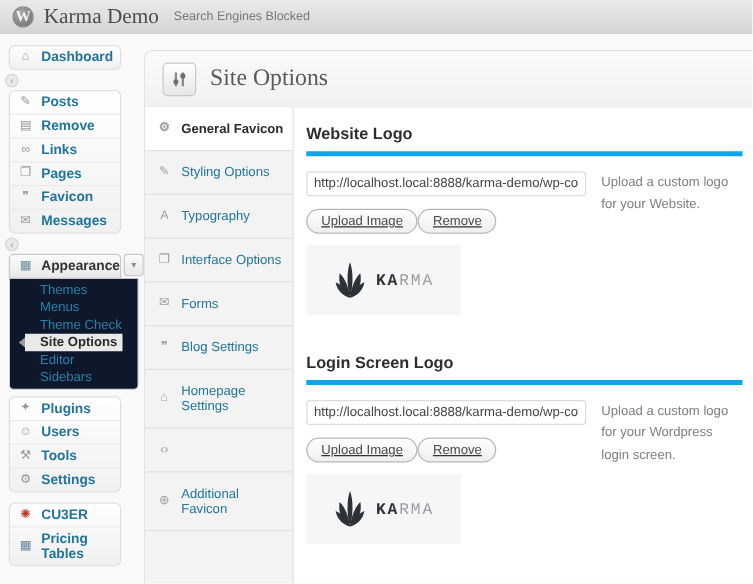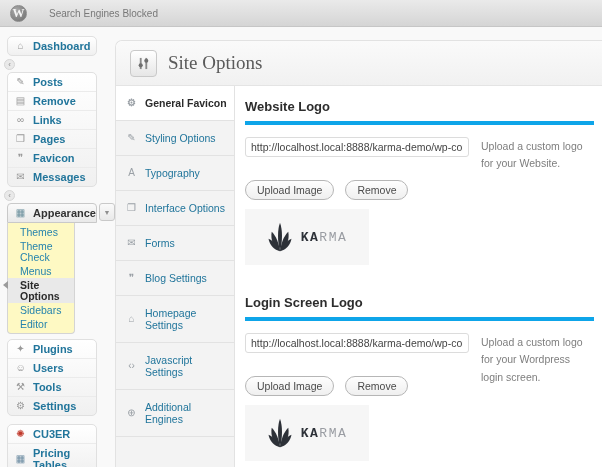--- a/index.html
+++ b/index.html
@@ -15,21 +15,21 @@
     background:linear-gradient(#eaeaea,#d5d5d5); border-bottom:1px solid #c6c6c6;
   }
   .wp-logo {
     width:17px; height:17px; border-radius:50%; flex:none;
     background:radial-gradient(circle at 35% 30%, #a9a9a9, #6d6d6d);
     border:1px solid #8b8b8b; color:#f4f4f4;
     font-family:"Liberation Serif", serif; font-size:12px; font-weight:bold;
     display:flex; align-items:center; justify-content:center;
   }
   .site-name { font-family:"Liberation Serif", serif; font-size:17px; color:#4c4c4c; text-decoration:none; }
-  .seo-status { font-size:10px; color:#787878; margin-left:14px; text-decoration:none; }
+  .seo-status { font-size:10px; color:#787878; margin-left:4px; text-decoration:none; }
 
   
   .layout { display:flex; height:440px; }
   .sidebar { width:115px; flex:none; padding-top:9px; }
 
   .menu-box {
     margin-left:7px; width:90px;
     background:linear-gradient(#ffffff,#f0f0f0);
     border:1px solid #e0e0e0; border-radius:5px; overflow:hidden;
   }
@@ -53,22 +53,22 @@
     padding:3px 4px 3px 6px; background:linear-gradient(#fafafa,#e9e9e9);
     border:1px solid #c9c9c9; border-radius:4px 4px 0 0; cursor:pointer; line-height:12px;
   }
   .appearance-head .label { font-size:11px; font-weight:bold; color:#333; }
   .appearance-arrow {
     margin-left:2px; width:16px; height:18px; border:1px solid #c9c9c9; border-radius:3px;
     background:linear-gradient(#fafafa,#e9e9e9); color:#8f8f8f; font-size:7px;
     display:flex; align-items:center; justify-content:center; cursor:pointer;
   }
   .submenu {
-    margin-left:7px; width:68px; background:#fef9c3;
-    border:1px solid #d4d4d4; border-top:none; border-radius:0 0 4px 4px; padding:2px 0;
+    margin-left:7px; width:104px; background:#0f172a;
+    border:1px solid #d4d4d4; border-top:none; border-radius:0 0 4px 4px; padding:2px 12px;
   }
   .submenu-item {
     position:relative; padding:1.5px 0 1.5px 12px; font-size:10.5px; line-height:11px;
     color:#2583ad; cursor:pointer;
   }
   .submenu-item.active { background:#e9e9e9; color:#2b2b2b; font-weight:bold; }
   .submenu-item.active::before {
     content:""; position:absolute; left:-5px; top:3px;
     border-top:4px solid transparent; border-bottom:4px solid transparent; border-right:5px solid #9b9b9b;
   }
@@ -109,40 +109,41 @@
     margin:0; font-size:13px; color:#2d2d2d; padding-bottom:7px;
     border-bottom:4px solid #0ea5e9;
   }
   .section-row { display:flex; gap:12px; padding-top:12px; }
   .field-col { width:224px; flex:none; }
   .url-input {
     width:100%; border:1px solid #dcdcdc; border-radius:3px; padding:3px 5px;
     font-size:10.5px; color:#444; background:#fff;
     font-family:"Liberation Sans", sans-serif;
   }
-  .btn-row { margin-top:23px; display:flex; gap:11px; }
+  .btn-row { margin-top:10px; display:flex; gap:0;text-decoration:underline; }
   .pill-btn {
     border:1px solid #b6b6b6; border-radius:11px;
     background:linear-gradient(#fefefe,#efefef); padding:3px 11px;
     font-size:10.5px; color:#4a4a4a; cursor:pointer;
     font-family:"Liberation Sans", sans-serif;
   }
   .preview {
     margin-top:9px; width:124px; height:56px; background:#f6f6f6;
     display:flex; align-items:center; justify-content:center; gap:8px;font-family:Liberation Mono, monospace;
   }
   .karma-text { font-size:13px; letter-spacing:1.5px; font-weight:bold; color:#2d3138; white-space:nowrap; }
   .karma-text .light { color:#9a9da3; font-weight:normal; }
   .desc { flex:1; min-width:0; font-size:10.5px; color:#7e7e7e; line-height:1.65; padding-top:1px; }
 </style>
 </head>
 <body>
 
 <div class="topbar">
   <span class="wp-logo">W</span>
+  <a class="site-name">Karma Demo</a>
   <a class="seo-status">Search Engines Blocked</a>
 </div>
 
 <div class="layout">
   <div class="sidebar">
     <div class="menu-box">
       <div class="menu-item">
         <span class="mi">⌂</span>
         <a>Dashboard</a>
       </div>
@@ -181,25 +182,25 @@
     </div>
     <div class="appearance-row">
       <div class="appearance-head">
         <span class="mi" style="color:#6a8f9c">▦</span>
         <span class="label">Appearance</span>
       </div>
       <div class="appearance-arrow">▼</div>
     </div>
     <div class="submenu" id="appearance-submenu">
         <div class="submenu-item">Themes</div>
+        <div class="submenu-item">Menus</div>
         <div class="submenu-item">Theme Check</div>
-        <div class="submenu-item">Menus</div>
         <div class="submenu-item active">Site Options</div>
+        <div class="submenu-item">Editor</div>
         <div class="submenu-item">Sidebars</div>
-        <div class="submenu-item">Editor</div>
       </div>
     <div class="gap5"></div>
     <div class="menu-box" id="menu-secondary">
         <div class="menu-item">
           <span class="mi">✦</span>
           <a>Plugins</a>
         </div>
         <div class="menu-item">
           <span class="mi">☺</span>
           <a>Users</a>
@@ -263,25 +264,24 @@
           <div class="tab">
             <span class="mi">❞</span>
             <span>Blog Settings</span>
           </div>
           <div class="tab">
             <span class="mi">⌂</span>
             <span>Homepage Settings</span>
           </div>
           <div class="tab">
             <span class="mi">‹›</span>
-            <span>Javascript Settings</span>
           </div>
           <div class="tab">
             <span class="mi">⊕</span>
-            <span>Additional Engines</span>
+            <span>Additional Favicon</span>
           </div>
         </div>
       <div class="content" id="content-col">
           <div class="section">
             <h3>Website Logo</h3>
             <div class="section-row">
               <div class="field-col"><input class="url-input" type="text" value="http://localhost.local:8888/karma-demo/wp-content/u" style=""><div class="btn-row">
                   <button class="pill-btn">Upload Image</button>
                   <button class="pill-btn">Remove</button>
                 </div><div class="preview">

